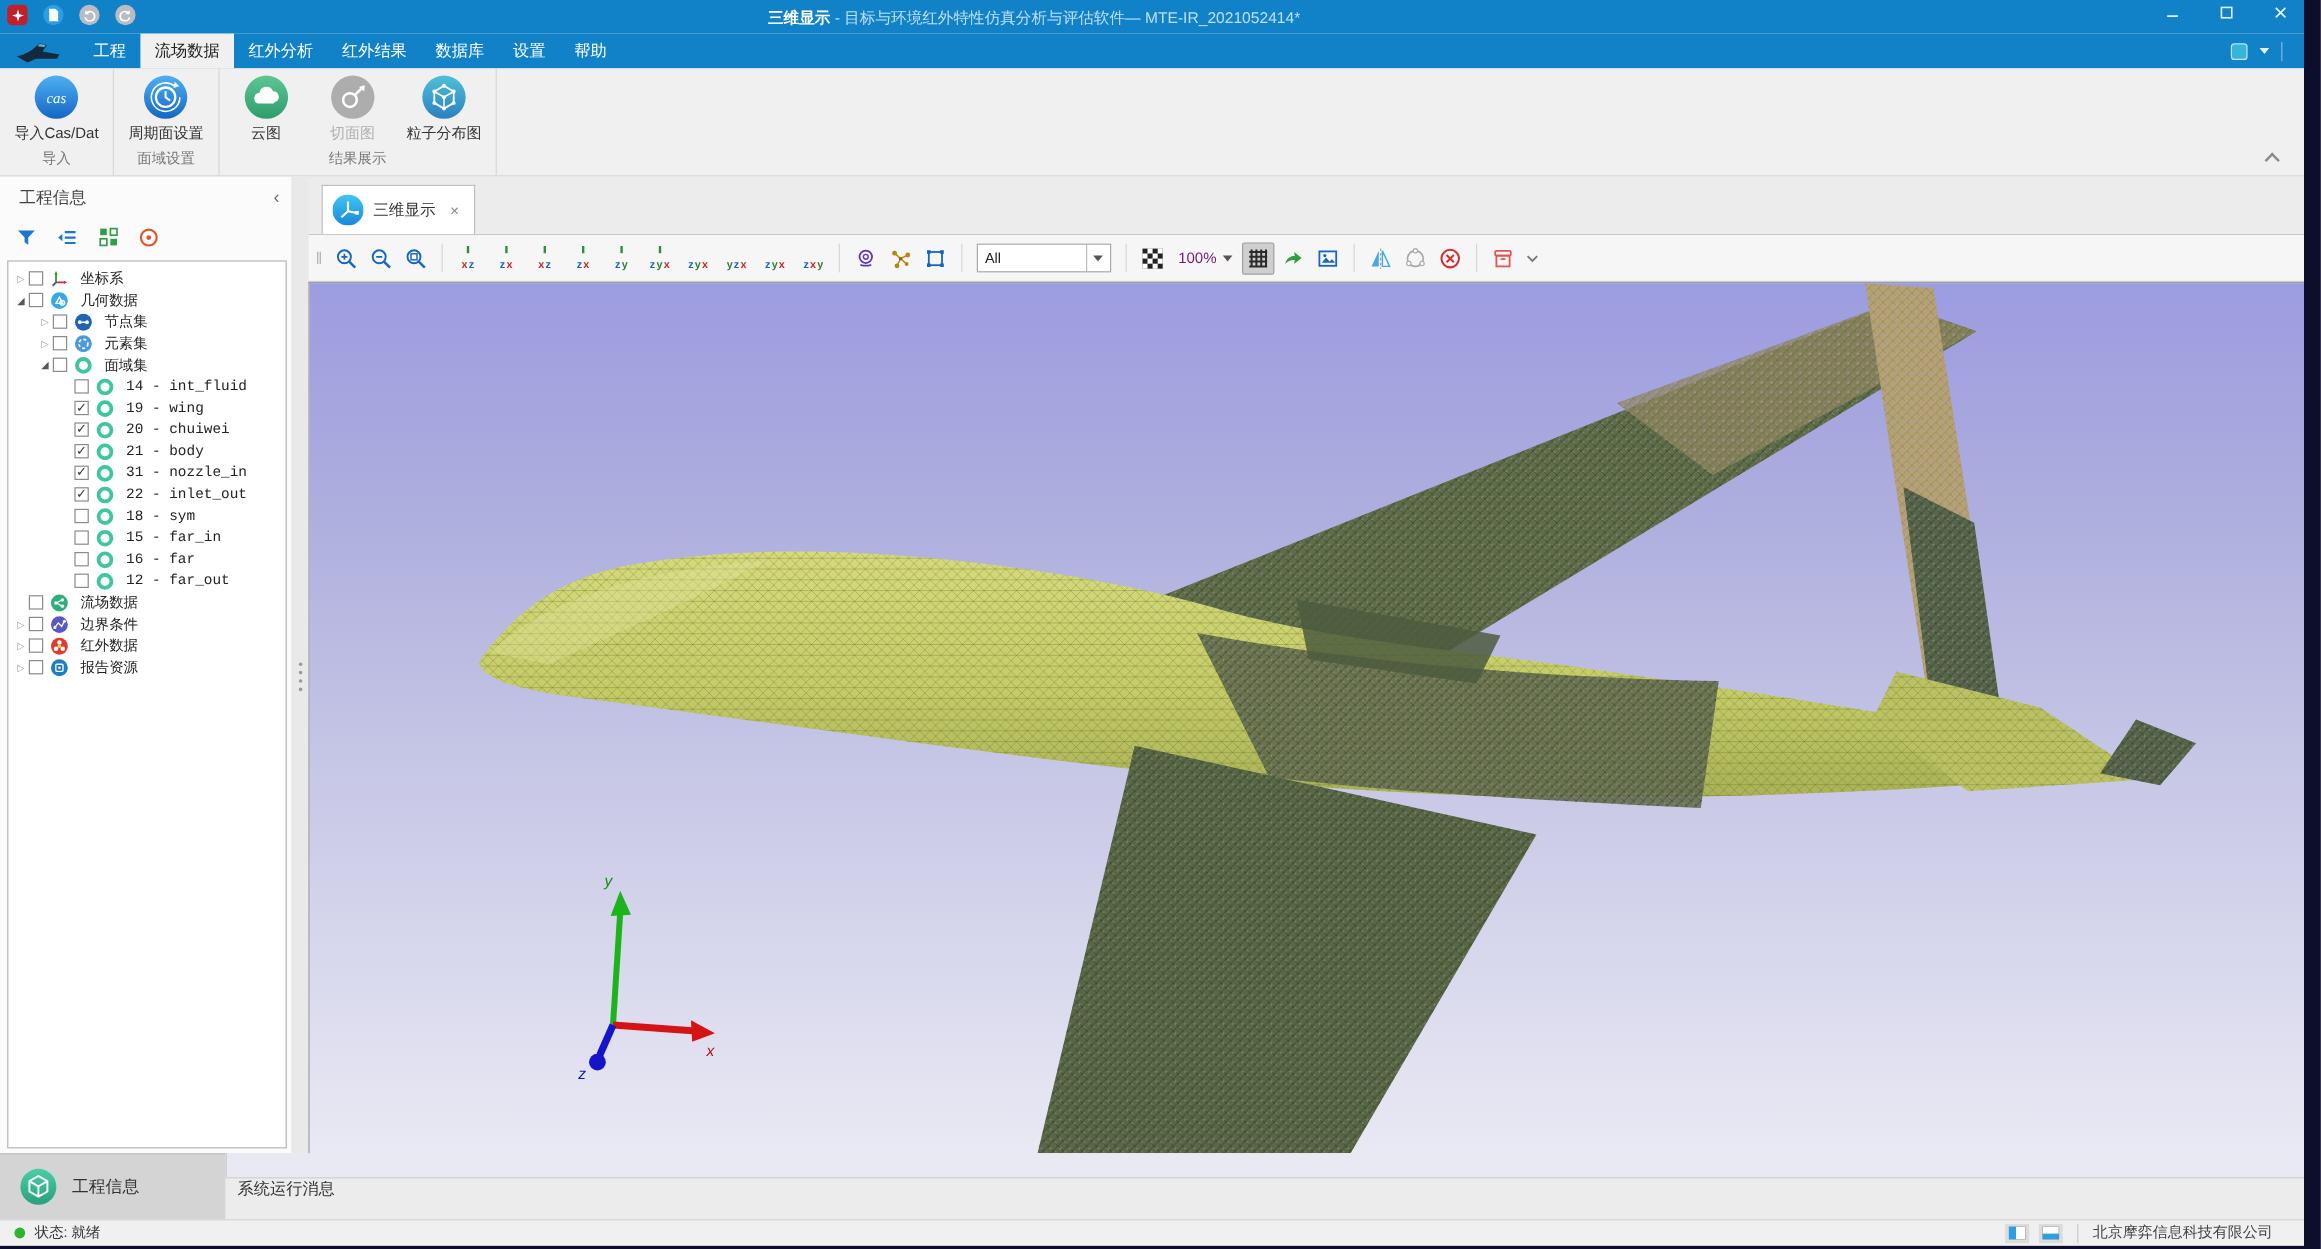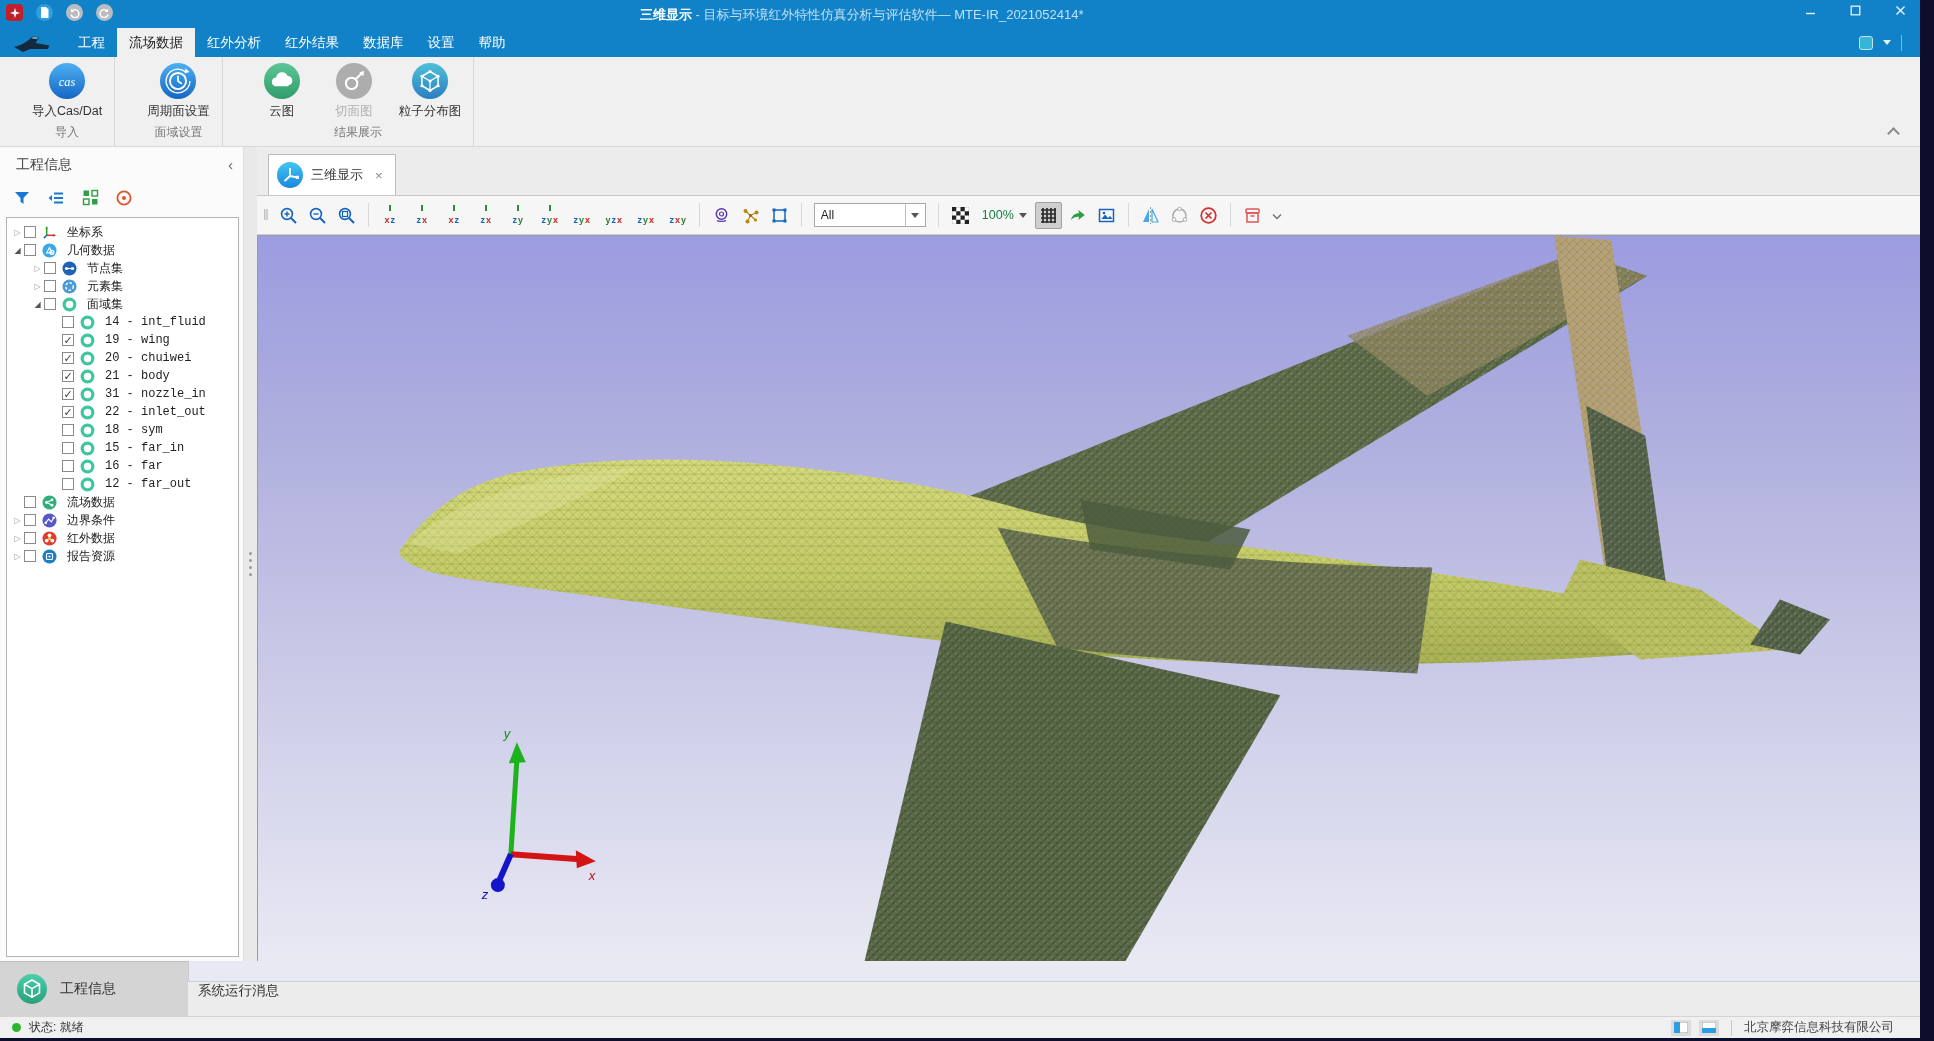--- a/index.html
+++ b/index.html
@@ -27,21 +27,21 @@
   .logo { width:66px; display:flex; align-items:center; justify-content:center; }
   .menu-item { padding:0 12px; display:flex; align-items:center; color:#ffffff; font-size:13.5px; cursor:default; }
   .menu-item.active { background:#f0f0f0; color:#222; }
   .menubar-right { position:absolute; right:18px; top:0; height:100%; display:flex; align-items:center; gap:10px; }
   .mb-sq { width:14px; height:14px; border-radius:3px; background:#35b6d9; border:1px solid #bfe4f2; }
   .mb-caret { width:0; height:0; border-left:4px solid transparent; border-right:4px solid transparent; border-top:5px solid #e8f4fb; }
   .mb-sep { width:1px; height:16px; background:rgba(255,255,255,.45); }
 
   
   .ribbon { height:90px; background:#f0f0f0; border-bottom:1px solid #d9d9d9; display:flex; flex:none; position:relative; }
-  .rgroup { display:flex; flex-direction:column; align-items:stretch; border-right:1px solid #d8d8d8; padding:3px 10px 0 10px;margin-left:20px; }
+  .rgroup { display:flex; flex-direction:column; align-items:stretch; border-right:1px solid #d8d8d8; padding:3px 10px 0 10px; }
   .rbtn-row { display:flex; gap:14px; flex:1; }
   .rbtn { display:flex; flex-direction:column; align-items:center; justify-content:flex-start; padding:2px 2px; min-width:58px; }
   .rbtn .ricon { width:38px; height:38px; }
   .rbtn .rlabel { font-size:12.5px; color:#333; margin-top:3px; white-space:nowrap; }
   .rbtn.disabled .rlabel { color:#b0b0b0; }
   .rgroup-label { text-align:center; font-size:12px; color:#777; padding:2px 0 5px 0; }
   .ribbon-collapse { position:absolute; right:22px; bottom:8px; width:9px; height:9px;
     border-left:2px solid #8a8a8a; border-top:2px solid #8a8a8a; transform:rotate(45deg); }
 
   
@@ -79,21 +79,21 @@
   .vt-btn { width:27px; height:27px; display:flex; align-items:center; justify-content:center; border-radius:2px; }
   .vt-btn.active { background:#cfcfcf; border:1px solid #9f9f9f; }
   .vt-sep { width:1px; height:24px; background:#d8d8d8; margin:0 6px; }
   .viewcube { width:26px; height:24px; position:relative; display:flex; align-items:flex-end; justify-content:center; gap:1px; padding-bottom:2px; }
   .viewcube .vl { font-size:9px; font-weight:bold; line-height:1; }
   .viewcube .acc { position:absolute; top:2px; left:50%; transform:translateX(-50%); width:2px; height:6px; background:#2e8f3c; }
   .combo { width:112px; height:24px; background:#fff; border:1px solid #a9a9a9; display:flex; align-items:center; margin:0 4px; }
   .combo .cval { flex:1; font-size:12px; color:#222; padding-left:6px; }
   .combo .cbtn { width:20px; height:100%; border-left:1px solid #bdbdbd; display:flex; align-items:center; justify-content:center; }
   .caret-down { width:0; height:0; border-left:4px solid transparent; border-right:4px solid transparent; border-top:5px solid #555; }
-  .zoomlvl { display:flex; align-items:center; gap:5px; padding:0 6px; font-size:12.5px; color:#15803d;justify-content:flex-end; }
+  .zoomlvl { display:flex; align-items:center; gap:5px; padding:0 6px; font-size:12.5px; color:#701a75;justify-content:flex-end; }
 
   
   .viewport { flex:1; position:relative; min-height:0; border-left:1px solid #9a9aa8; border-top:1px solid #9a9aa8;
     background:linear-gradient(180deg,#9c9ce1 0%, #adadde 25%, #c6c6e6 55%, #e9e9f4 100%); overflow:hidden; }
   .viewport svg.scene { position:absolute; left:0; top:0; width:100%; height:100%; }
 
   
   .bottom-row { height:55px; flex:none; display:flex; }
   .panel-selector { width:188px; flex:none; background:#d4d4d4; border-top:1px solid #bdbdbd;
     display:flex; align-items:center; gap:12px; padding-left:16px; }

